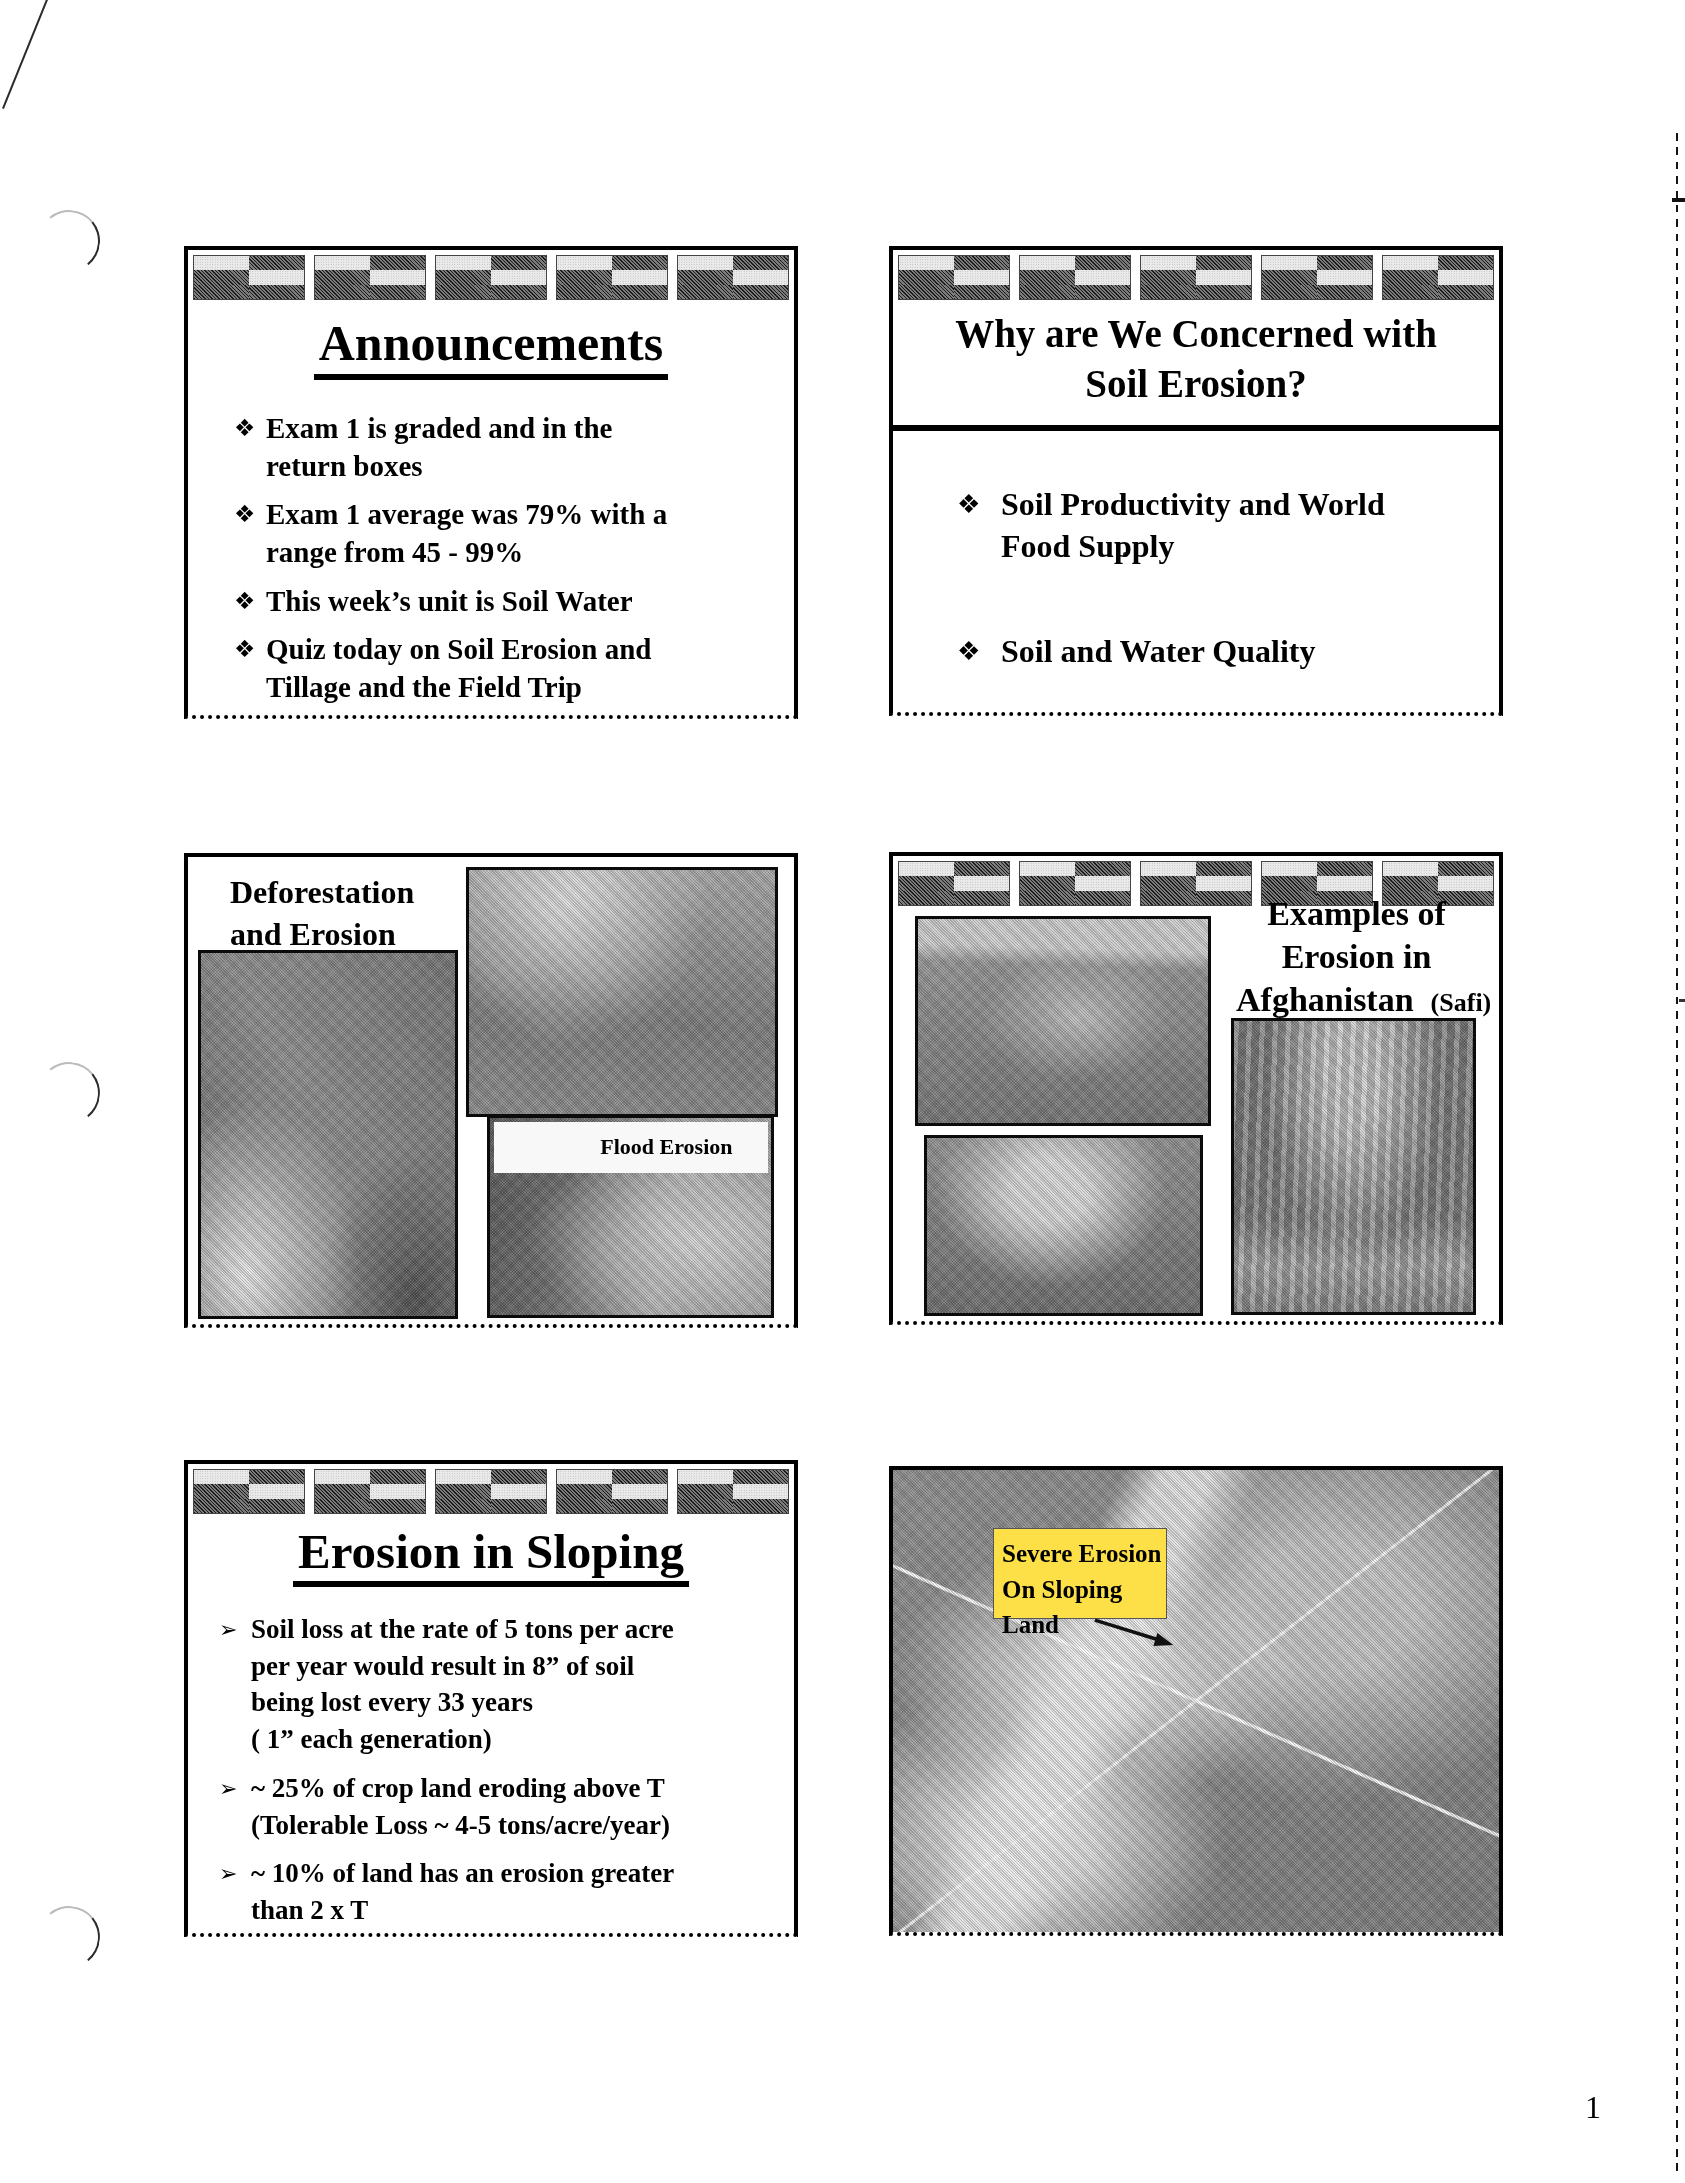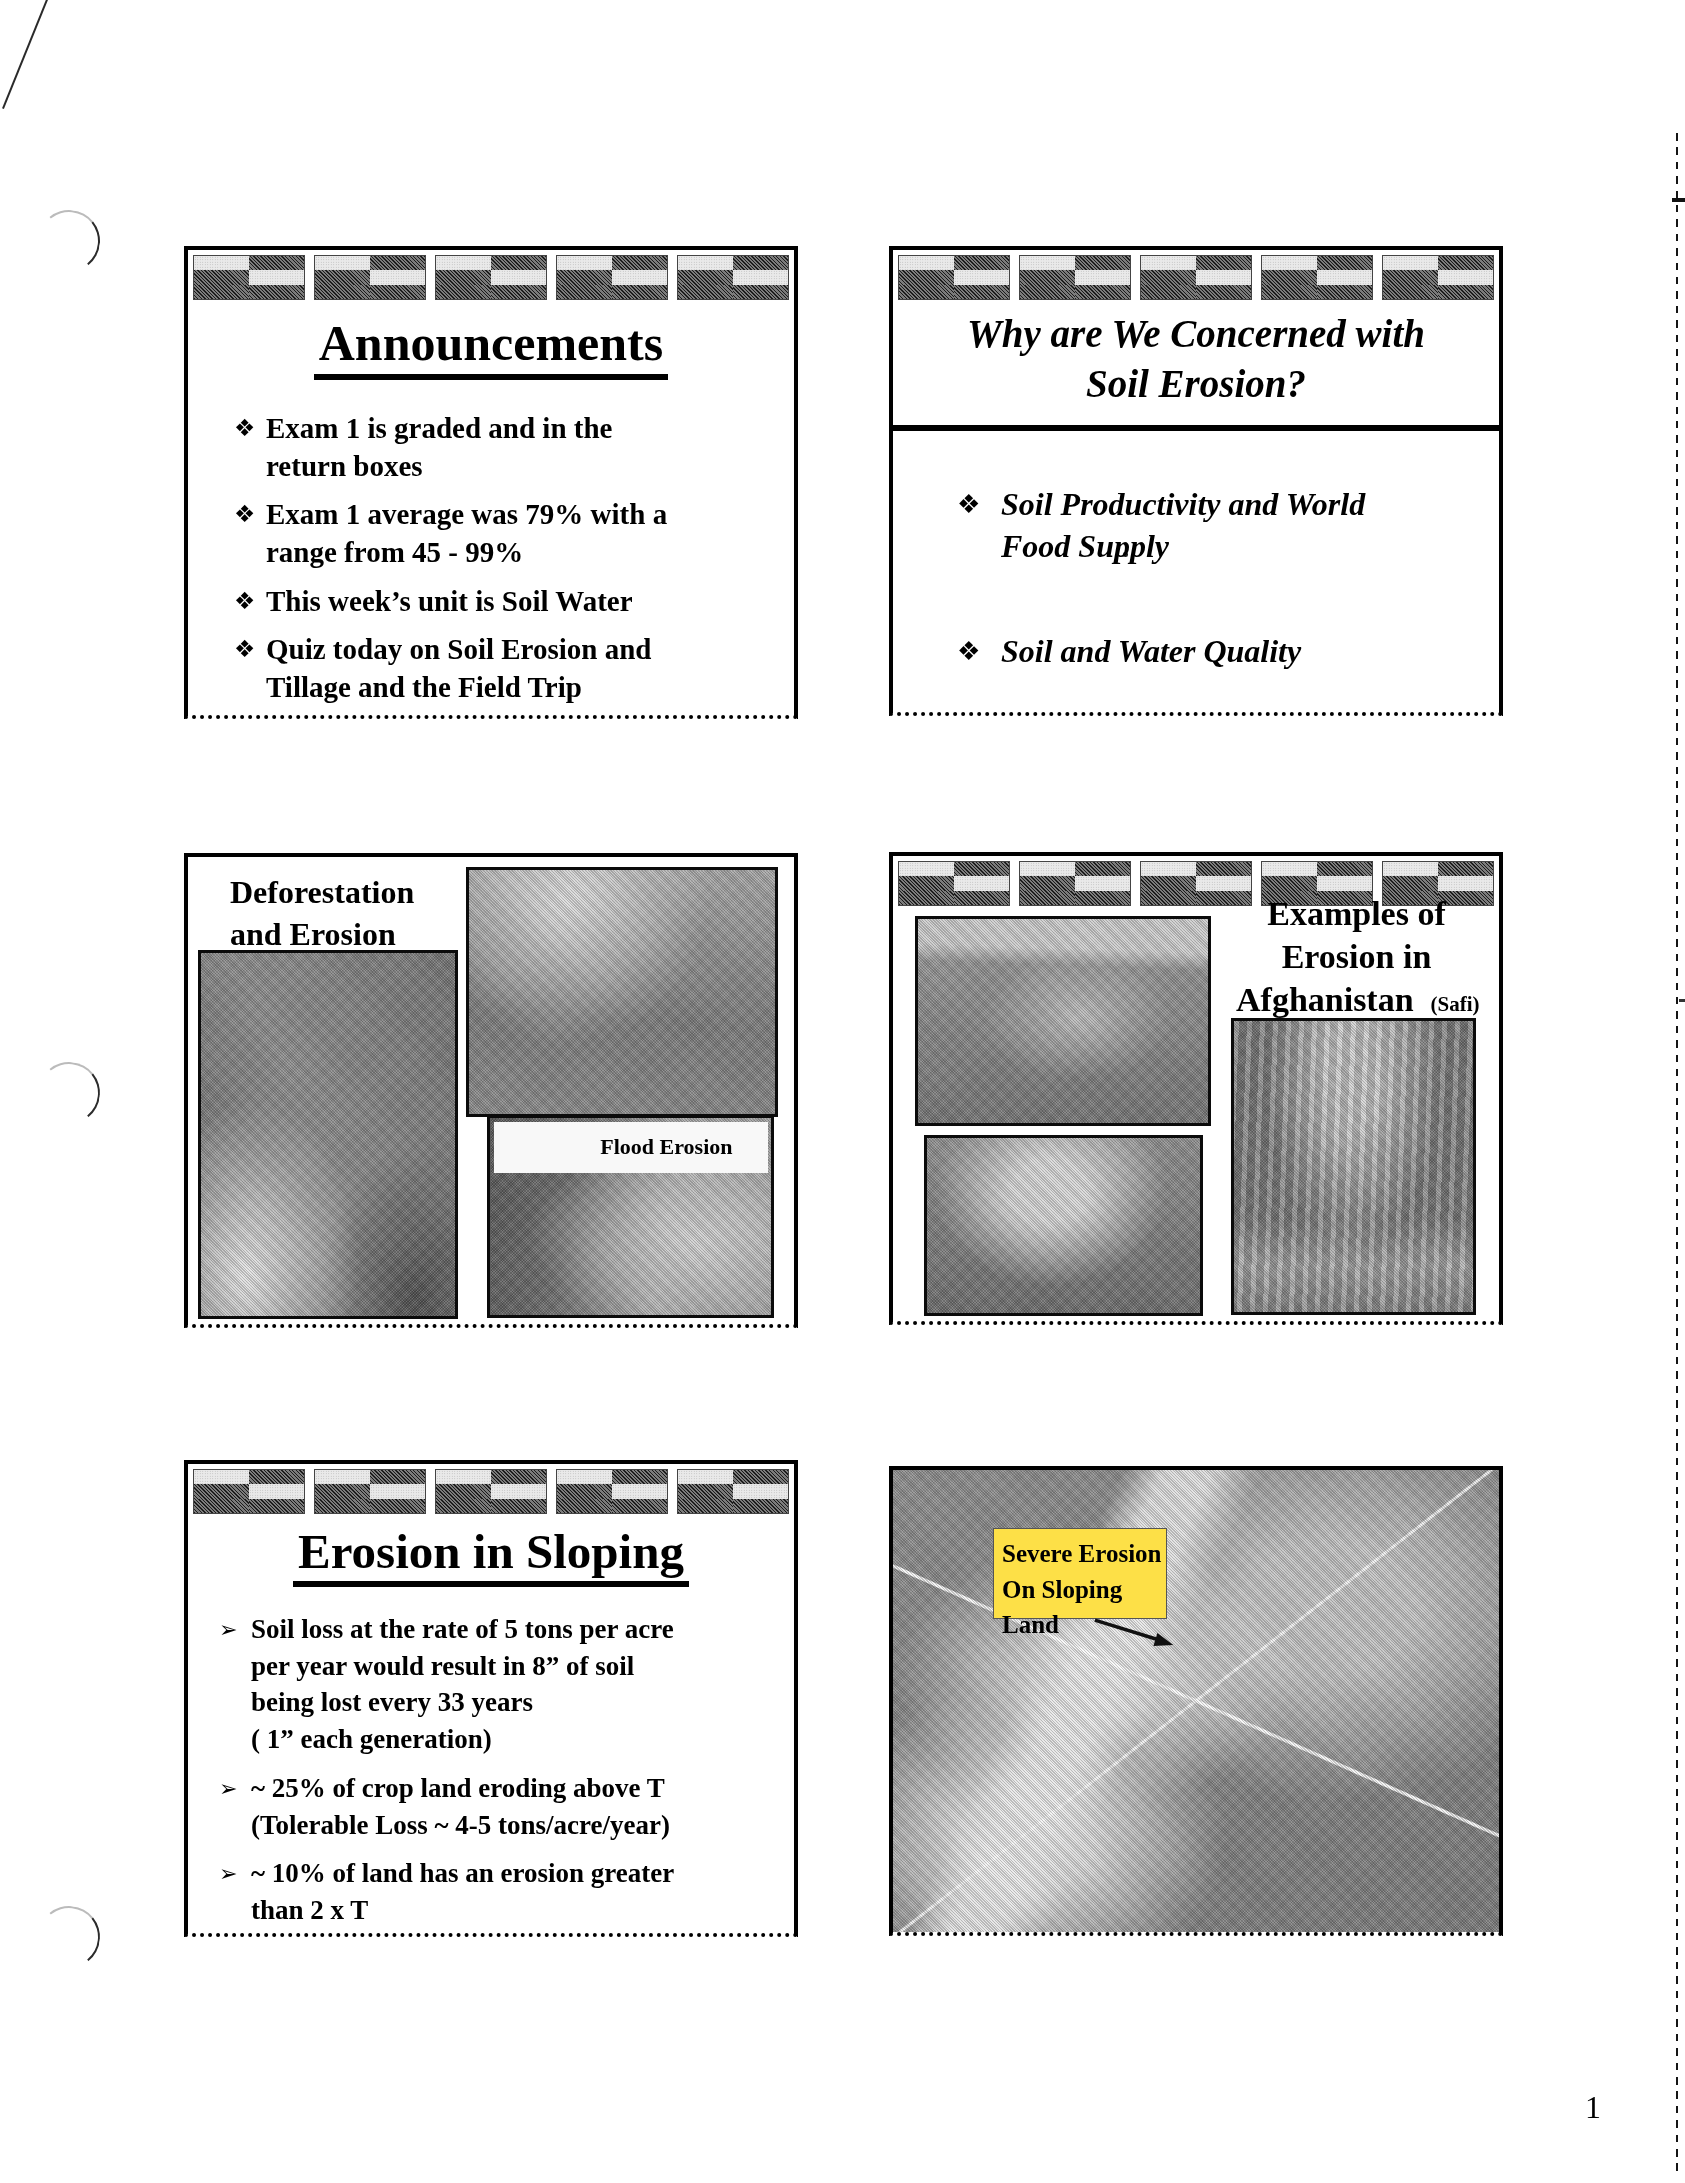--- a/index.html
+++ b/index.html
@@ -18,21 +18,21 @@
   .edge-dash{position:absolute;right:8px;top:133px;height:2045px;width:2.5px;
              background:repeating-linear-gradient(to bottom,#151515 0 7.5px,transparent 7.5px 14.4px);}
   .edge-tick{position:absolute;right:0;top:198px;width:14px;height:3.5px;background:#111;}
   .edge-tick2{position:absolute;right:0;top:999px;width:7.5px;height:2.5px;background:#333;}
   .page-number{position:absolute;left:1585px;top:2089px;font-size:32px;}
 
   
   .slide{position:absolute;box-sizing:border-box;border:4.5px solid #000;border-bottom-style:dotted;
          background:#fff;}
   #s1{left:184px;top:246px;width:614px;height:473px;}
-  #s2{left:889px;top:246px;width:614px;height:470px;font-style:italic;}
+  #s2{left:889px;top:246px;width:614px;height:470px;}
   #s3{left:184px;top:853px;width:614px;height:475px;}
   #s4{left:889px;top:852px;width:614px;height:473px;}
   #s5{left:184px;top:1460px;width:614px;height:477px;}
   #s6{left:889px;top:1466px;width:614px;height:470px;}
 
   
   .banner{position:absolute;left:6px;right:6px;top:6px;height:43px;display:flex;gap:10.4px;}
   .bb{flex:1;display:grid;grid-template-columns:1fr 1fr;grid-template-rows:1fr 1fr 1fr;
       outline:1px solid #444;}
   .bb i{display:block;}
@@ -99,21 +99,21 @@
   .p32{left:278px;top:10px;width:312px;height:250px;}
   .p33{left:299px;top:258px;width:287px;height:203px;}
   .strip{position:absolute;left:3.5px;right:3.5px;top:3.5px;height:51px;background:#f8f8f8;z-index:2;
          display:flex;align-items:center;justify-content:flex-end;padding-right:35px;
          font-weight:700;font-size:22px;}
 
   
   #s4 .t4{position:absolute;left:343px;right:22px;top:37px;text-align:center;font-weight:700;
           font-size:34px;line-height:1.26;margin:0;}
   #s4 .t4 .tl{display:block;}
-  #s4 .safi{font-size:21px;font-weight:700;}
+  #s4 .safi{font-size:26px;font-weight:700;}
   .p41{left:22px;top:60px;width:296px;height:210px;}
   .p42{left:31px;top:279px;width:279px;height:181px;}
   .p43{left:338px;top:162px;width:245px;height:297px;}
 
   
   .label6{position:absolute;left:100px;top:58px;width:174px;height:91px;box-sizing:border-box;
           background:#fde047;border:1px solid #555;z-index:2;font-weight:700;font-size:25px;
           line-height:1.42;white-space:pre-line;padding:7px 0 0 8px;}
   .arrow6{position:absolute;left:195px;top:142px;z-index:2;}
 </style>

